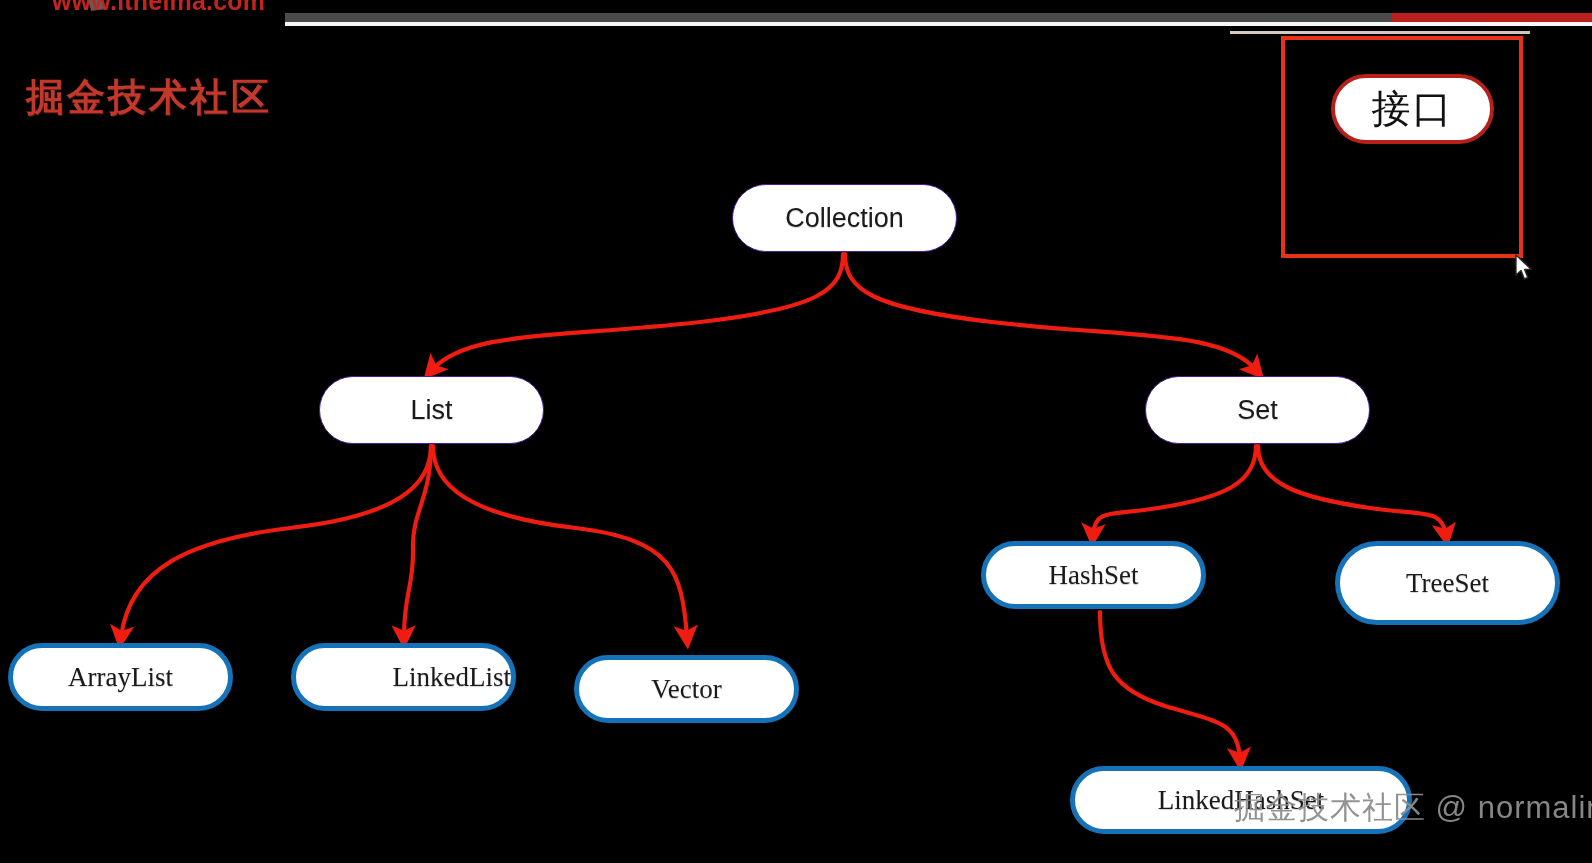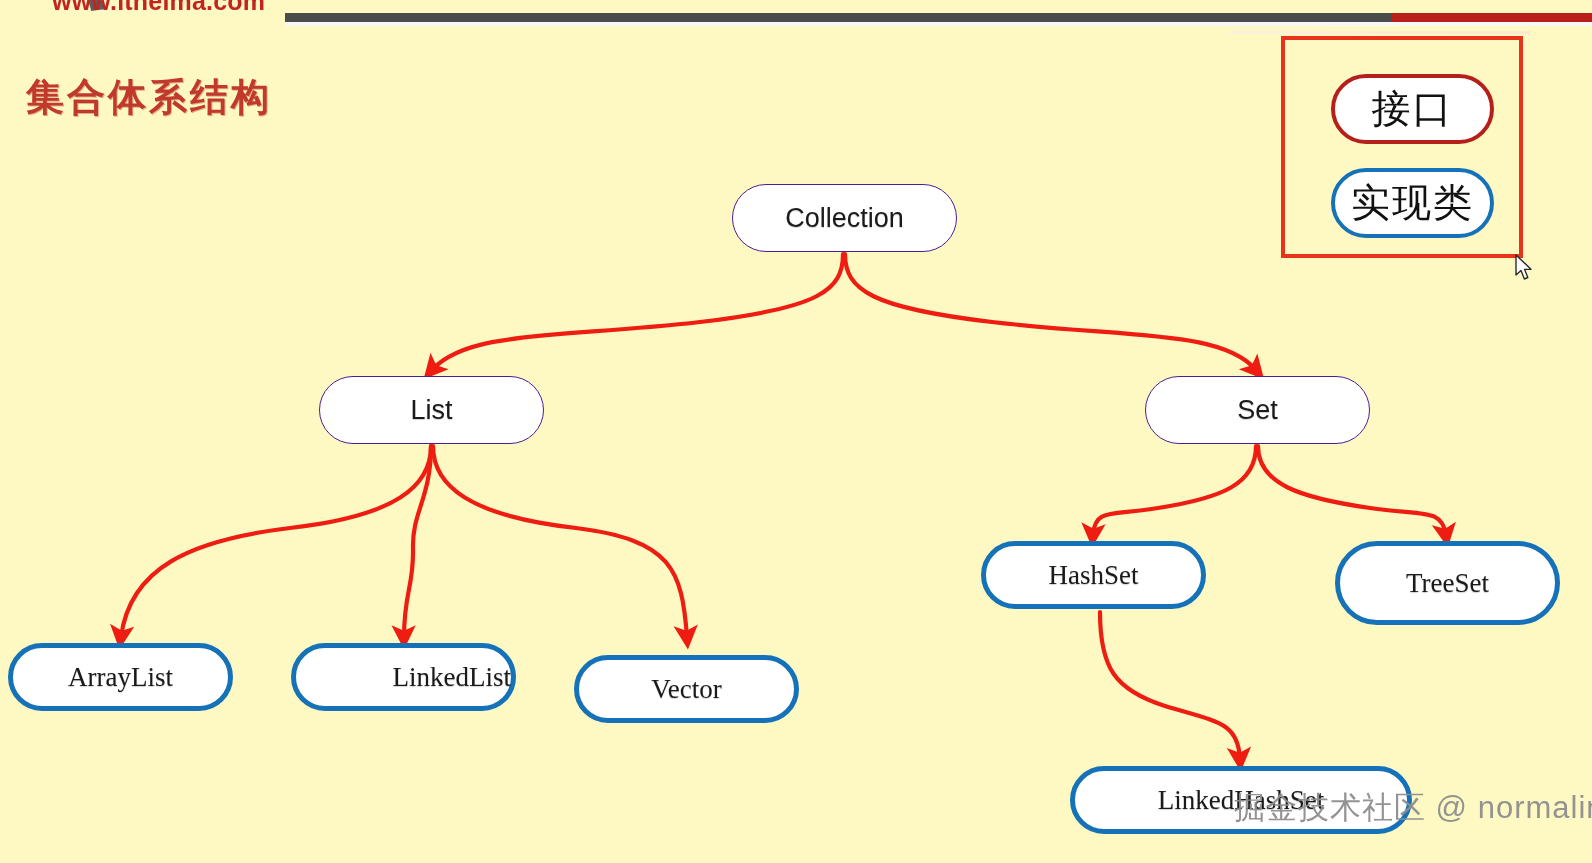--- a/index.html
+++ b/index.html
@@ -8,21 +8,21 @@
     padding: 0;
     background: #ffffff;
   }
   body {
     font-family: "Liberation Sans", "DejaVu Sans", sans-serif;
   }
   #stage {
     position: relative;
     width: 1592px;
     height: 863px;
-    background: #fef9c3;
+    background: #000000;
     overflow: hidden;
   }
 
   
   .hdr-bar-gray {
     position: absolute;
     left: 285px; top: 13px;
     width: 1107px; height: 9px;
     background: #4b4b4b;
   }
@@ -160,28 +160,25 @@
 <div id="stage">
 
   <div class="hdr-bar-gray"></div>
   <div class="hdr-bar-red"></div>
   <div class="hdr-underline"></div>
   <div class="hdr-faint"></div>
 
   <div class="logo-swoosh"></div>
   <div class="logo-url">www.itheima.com</div>
 
-  <div class="page-title">集合体系结构</div>
+  <div class="page-title">掘金技术社区</div>
 
   <div class="legend-box">
     <div class="legend-pill iface">
       <span>接口</span>
-    </div>
-    <div class="legend-pill impl">
-      <span>实现类</span>
     </div>
   </div>
 
   <svg id="edges" viewBox="0 0 1592 863" xmlns="http://www.w3.org/2000/svg">
     <defs>
       <marker id="ah" markerWidth="7" markerHeight="7" refX="3.2" refY="3.2" orient="auto" markerUnits="strokeWidth">
         <path d="M0.4,0.4 L6.2,3.2 L0.4,6.2 L1.7,3.2 Z" fill="#ee1c11"></path>
       </marker>
     </defs>
     <g fill="none" stroke="#ee1c11" stroke-width="4.2" stroke-linecap="round" marker-end="url(#ah)">

